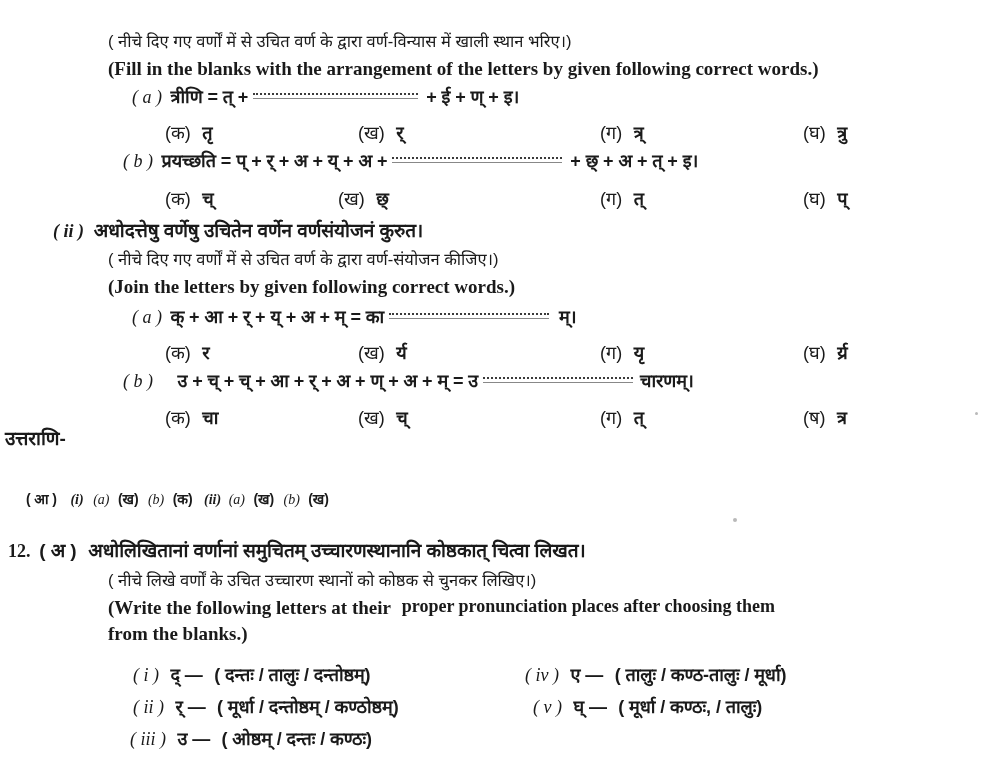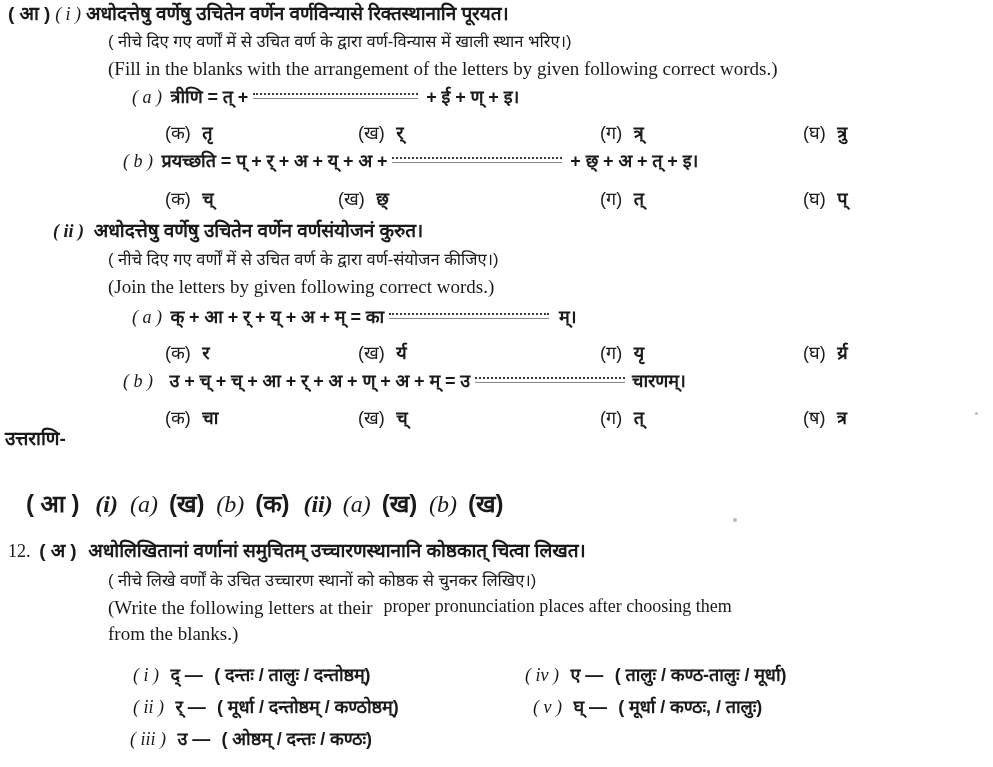--- a/index.html
+++ b/index.html
@@ -32,21 +32,21 @@
     font-family: "Liberation Sans", "DejaVu Sans", sans-serif;
     font-weight: 700;
     letter-spacing: -0.1px;
   }
   .dev-light {
     font-family: "Liberation Sans", "DejaVu Sans", sans-serif;
     font-weight: 400;
   }
   .eng {
     font-family: "Liberation Serif", "DejaVu Serif", serif;
-    font-weight: 400;
+    font-weight: 700;
   }
   .ital {
     font-style: italic;
     font-family: "Liberation Serif", "DejaVu Serif", serif;
   }
   .ital-b {
     font-style: italic;
     font-weight: 700;
     font-family: "Liberation Serif", "DejaVu Serif", serif;
   }
@@ -97,25 +97,20 @@
     position: absolute;
     background: #b9b9b9;
     border-radius: 50%;
   }
 </style>
 </head>
 <body>
 
 <div class="page">
 
-  <div class="row dev" style="left:8px; top:4px; font-size:19px;">
-    <span>( आ )</span>
-    <span class="ital" style="font-weight:400; font-size:18px;">( i )</span>
-    <span>अधोदत्तेषु वर्णेषु उचितेन वर्णेन वर्णविन्यासे रिक्तस्थानानि पूरयत।</span>
-  </div>
 
   <div class="row dev-light" style="left:108px; top:33px; font-size:16.5px;">( नीचे दिए गए वर्णों में से उचित वर्ण के द्वारा वर्ण-विन्यास में खाली स्थान भरिए।)</div>
 
   <div class="row eng" style="left:108px; top:59px; font-size:19px;">(Fill in the blanks with the arrangement of the letters by given following correct words.)</div>
 
   <div class="row" style="left:132px; top:88px; font-size:18px;text-align:right;">
     <span class="ital">( a )</span>
     <span class="dev" style="margin-left:4px;">त्रीणि = त् +</span>
     <span class="blank" style="width:165px;"></span>
     <span class="dev" style="margin-left:4px;">+ ई + ण् + इ।</span>
@@ -196,21 +191,21 @@
       <span class="val">यृ</span>
     </span>
     <span class="opt" style="left:803px;">
       <span class="lbl">(घ)</span>
       <span class="val">र्य्र</span>
     </span>
   </div>
 
   <div class="row" style="left:123px; top:372px; font-size:18px;">
     <span class="ital">( b )</span>
-    <span class="dev" style="margin-left:12px;">उ + च् + च् + आ + र् + अ + ण् + अ + म् = उ</span>
+    <span class="dev" style="margin-left:20px;">उ + च् + च् + आ + र् + अ + ण् + अ + म् = उ</span>
     <span class="blank" style="width:150px;"></span>
     <span class="dev" style="margin-left:3px;">चारणम्।</span>
   </div>
 
   <div class="opts" style="left:0; top:405px; font-size:18px;">
     <span class="opt" style="left:165px;">
       <span class="lbl">(क)</span>
       <span class="val">चा</span>
     </span>
     <span class="opt" style="left:358px;">
@@ -223,21 +218,21 @@
     </span>
     <span class="opt" style="left:803px;">
       <span class="lbl">(ष)</span>
       <span class="val">त्र</span>
     </span>
   </div>
 
   <div class="row dev" style="left:5px; top:429px; font-size:19px;">उत्तराणि-</div>
 
 
-  <div class="row" style="left:26px; top:492px; font-size:24px;">
+  <div class="row" style="left:26px; top:492px; font-size:14px;">
     <span class="dev">( आ )</span>
     <span class="ital-b" style="margin-left:10px;">(i)</span>
     <span class="ital" style="margin-left:6px;">(a)</span>
     <span class="dev" style="margin-left:5px;">(ख)</span>
     <span class="ital" style="margin-left:6px;">(b)</span>
     <span class="dev" style="margin-left:5px;">(क)</span>
     <span class="ital-b" style="margin-left:8px;">(ii)</span>
     <span class="ital" style="margin-left:4px;">(a)</span>
     <span class="dev" style="margin-left:5px;">(ख)</span>
     <span class="ital" style="margin-left:6px;">(b)</span>

